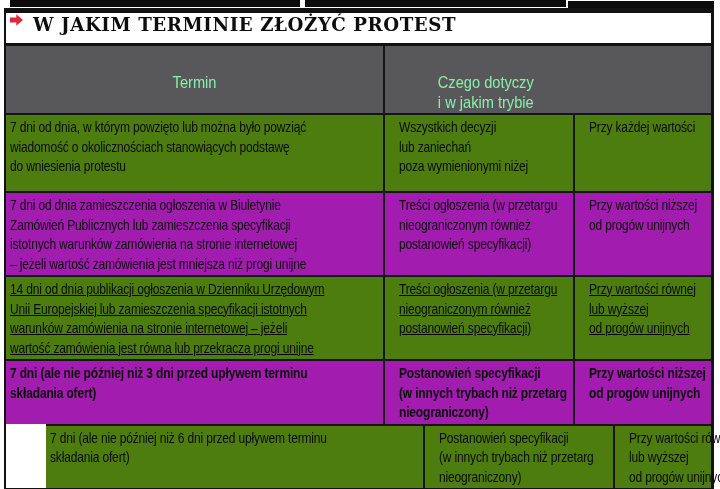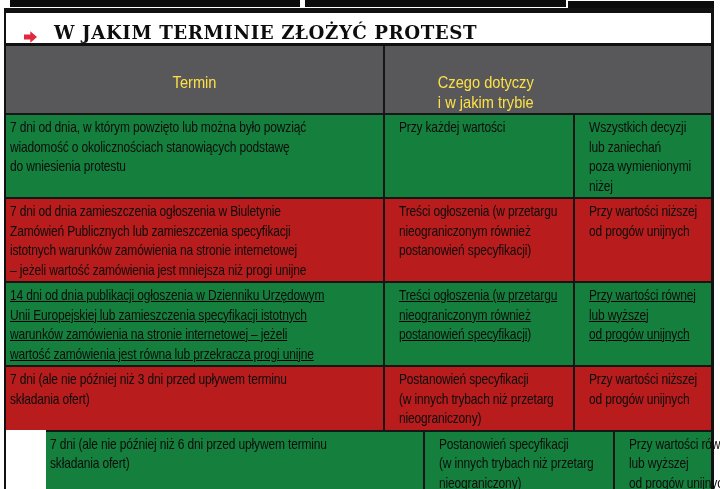--- a/index.html
+++ b/index.html
@@ -14,43 +14,43 @@
 
   .frame {
     position:absolute; left:4px; top:8px; width:710px;
     background:#fff;
     border-left:2px solid #111; border-right:3px solid #111;
     border-top:5px solid #111;  border-bottom:3px solid #111;
   }
 
   .titlebar {
     height:33px; border-bottom:3px solid #111; background:#fff;
-    display:flex; align-items:flex-end; gap:17px; padding-left:18px;
+    display:flex; align-items:flex-start; gap:10px; padding-left:4px;
   }
   .title-text {
     font-family:"DejaVu Serif", serif; font-weight:bold;
     font-size:19px; letter-spacing:0.6px; color:#0d0d0d;
     transform:scaleX(0.96); transform-origin:0 50%; white-space:nowrap;
   }
   .arrow-icon { flex:0 0 auto; display:block; margin-top:1px; }
 
   .grid { display:grid; grid-template-columns:377px 190px 138px; }
   .grid .c2, .grid .c3 { border-left:2px solid #161616;padding-left:14px; }
 
-  .thead { background:#58585a; color:#fde047; min-height:56px; }
+  .thead { background:#58585a; color:#86efac; min-height:56px; }
   .th {
     text-align:center; padding-top:7px; font-size:17px; line-height:20px;
     white-space:pre-line;
   }
   .th-inner { display:inline-block; transform:scaleX(0.86); transform-origin:50% 0; white-space:pre-line; }
 
-  .trow { border-top:2px solid #161616; background:#15803d; }
-  .trow.alt { background:#b91c1c; }
+  .trow { border-top:2px solid #161616; background:#4d7c0f; }
+  .trow.alt { background:#a21caf; }
   .r1 { min-height:78px; } .r2 { min-height:78px; } .r3 { min-height:84px;text-decoration:underline; }
-  .r4 { min-height:59px; } .r5 { min-height:59px;margin-left:40px; }
+  .r4 { min-height:59px;font-weight:bold; } .r5 { min-height:59px;margin-left:40px; }
 
   .cell { padding:2px 0 2px 4px; overflow:hidden; }
   .cell-inner {
     font-size:15px; line-height:19.5px; color:#0c0c0c;
     white-space:pre-line; letter-spacing:-0.2px;
     transform:scaleX(0.80); transform-origin:0 0; width:125%;
   }
 </style>
 </head>
 <body>
@@ -77,27 +77,27 @@
 i w jakim trybie</span>
     </div>
   </div>
 
   <div class="grid trow r1">
     <div class="cell c1">
       <div class="cell-inner">7 dni od dnia, w którym powzięto lub można było powziąć
 wiadomość o okolicznościach stanowiących podstawę
 do wniesienia protestu</div>
     </div>
-    <div class="cell c3">
-      <div class="cell-inner">Przy każdej wartości</div>
-    </div>
     <div class="cell c2">
       <div class="cell-inner">Wszystkich decyzji
 lub zaniechań
 poza wymienionymi niżej</div>
+    </div>
+    <div class="cell c3">
+      <div class="cell-inner">Przy każdej wartości</div>
     </div>
   </div>
 
   <div class="grid trow alt r2">
     <div class="cell c1">
       <div class="cell-inner">7 dni od dnia zamieszczenia ogłoszenia w Biuletynie
 Zamówień Publicznych lub zamieszczenia specyfikacji
 istotnych warunków zamówienia na stronie internetowej
 – jeżeli wartość zamówienia jest mniejsza niż progi unijne</div>
     </div>

